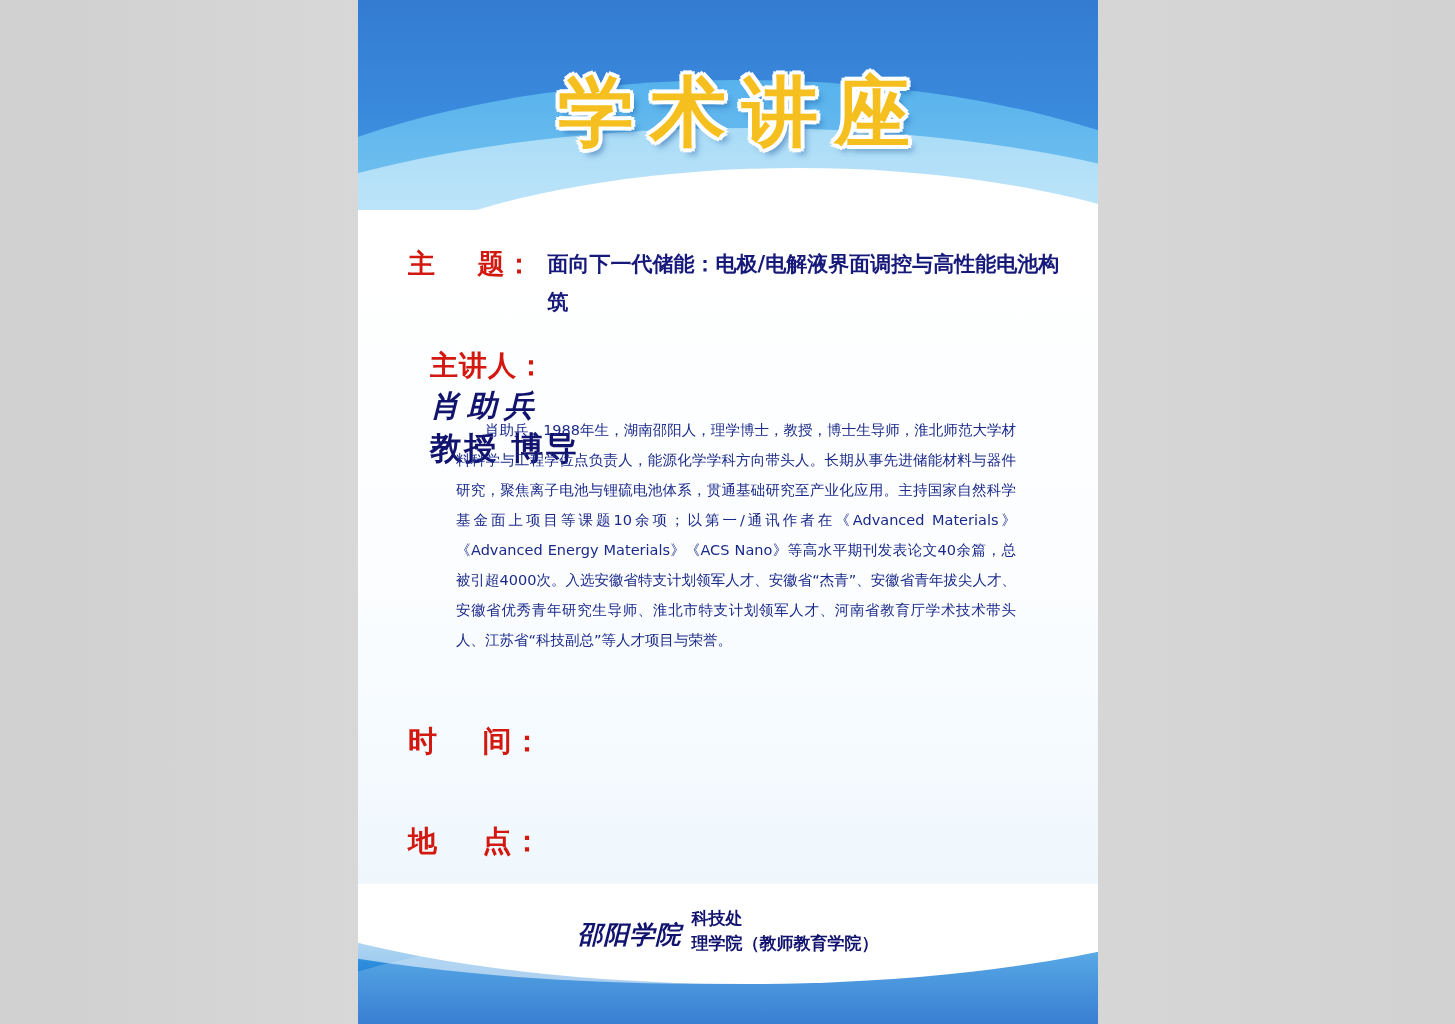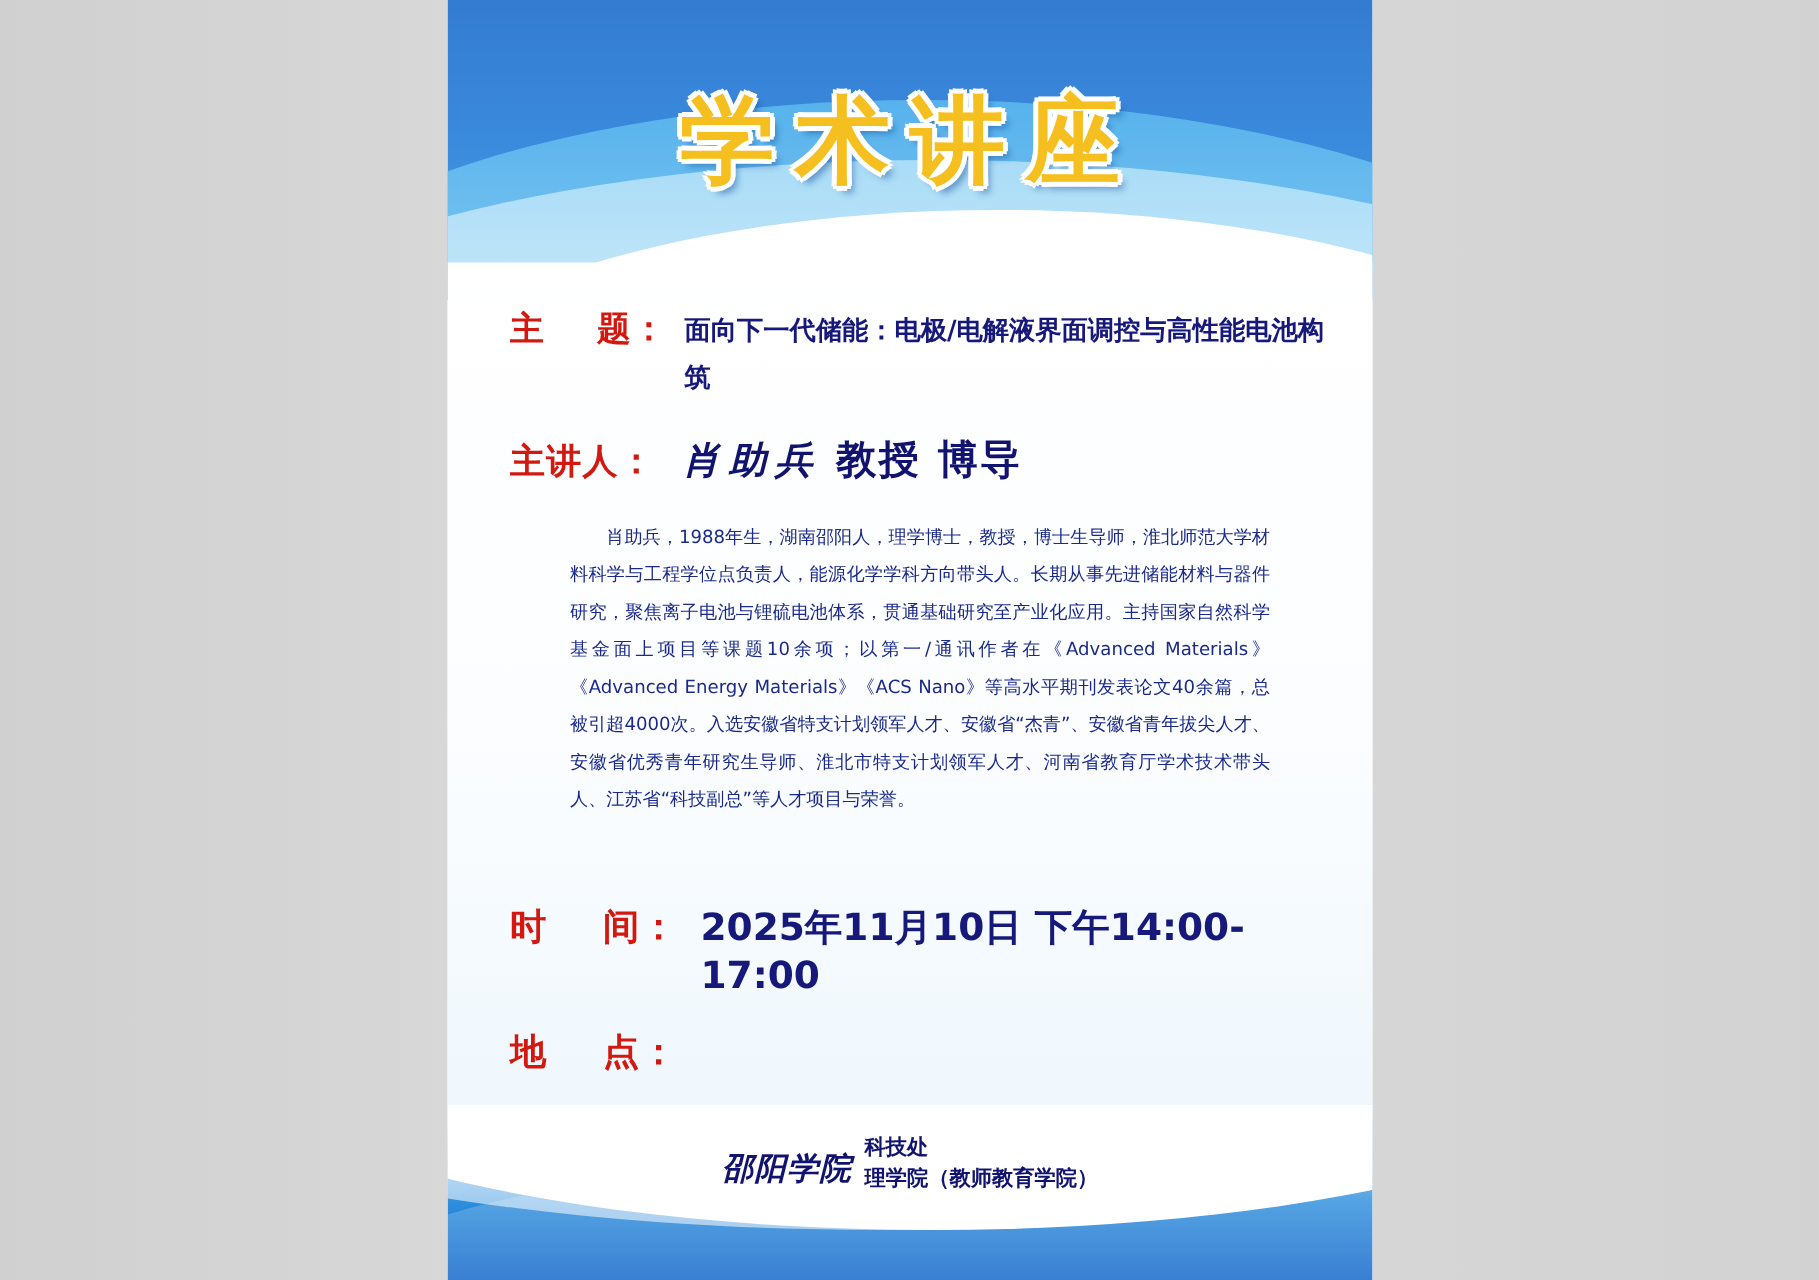--- a/index.html
+++ b/index.html
@@ -74,20 +74,21 @@
     font-size: 76px;
     letter-spacing: 16px;
     color: #f5c01f;
     text-shadow:
       -3px -3px 0 #ffffff,  3px -3px 0 #ffffff,
       -3px  3px 0 #ffffff,  3px  3px 0 #ffffff,
       -4px  0   0 #ffffff,  4px  0   0 #ffffff,
        0   -4px 0 #ffffff,  0    4px 0 #ffffff,
        5px  6px 6px rgba(0,60,140,.45);
     z-index: 5;
+    padding-left: 14px;
   }
 
   
   .body-area {
     position: absolute;
     left: 0; top: 210px;
     width: 740px;
     height: 700px;
     background: linear-gradient(180deg, #ffffff 0%, #fbfdff 55%, #eef7fd 100%);
   }
@@ -117,20 +118,21 @@
     line-height: 38px;
     margin-left: 14px;
     font-family: "DejaVu Sans", sans-serif;
   }
 
   .speaker-row {
     position: absolute;
     left: 50px; top: 136px;
     width: 660px;
     align-items: baseline;
+    flex-direction: column;
   }
   .speaker-row .lbl { font-size: 28px; line-height: 40px; letter-spacing: 1px; }
   .speaker-name {
     color: #11136e;
     font-weight: bold;
     font-size: 30px;
     margin-left: 22px;
     font-family: "DejaVu Serif", serif;
     font-style: italic;
     letter-spacing: 7px;
@@ -268,21 +270,20 @@
       <div class="row speaker-row">
         <span class="lbl">主讲人：</span>
         <span class="speaker-name">肖助兵</span>
         <span class="speaker-title">教授 博导</span>
       </div>
 
       <div class="bio">肖助兵，1988年生，湖南邵阳人，理学博士，教授，博士生导师，淮北师范大学材料科学与工程学位点负责人，能源化学学科方向带头人。长期从事先进储能材料与器件研究，聚焦离子电池与锂硫电池体系，贯通基础研究至产业化应用。主持国家自然科学基金面上项目等课题10余项；以第一/通讯作者在《Advanced Materials》《Advanced Energy Materials》《ACS Nano》等高水平期刊发表论文40余篇，总被引超4000次。入选安徽省特支计划领军人才、安徽省“杰青”、安徽省青年拔尖人才、安徽省优秀青年研究生导师、淮北市特支计划领军人才、河南省教育厅学术技术带头人、江苏省“科技副总”等人才项目与荣誉。</div>
 
       <div class="row time-row">
         <span class="lbl">时    间：</span>
-        <span class="time-val">2025年11月10日 下午14:00-17:00</span>
       </div>
 
       <div class="row place-row">
         <span class="lbl">地    点：</span>
       </div>
 
     </div>
 
     <div class="footer">
       <div class="fwave1"></div>

